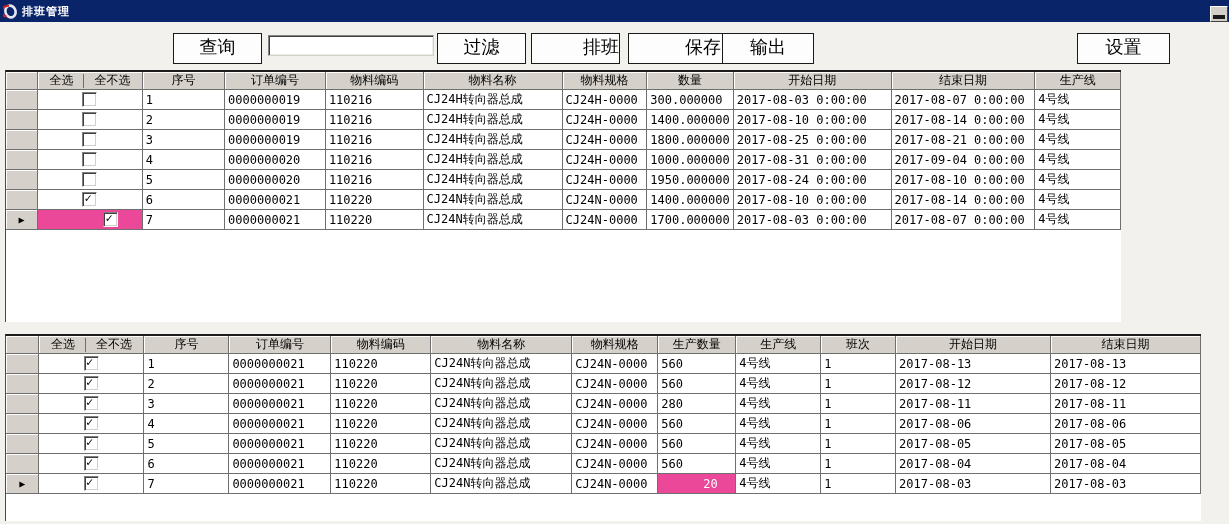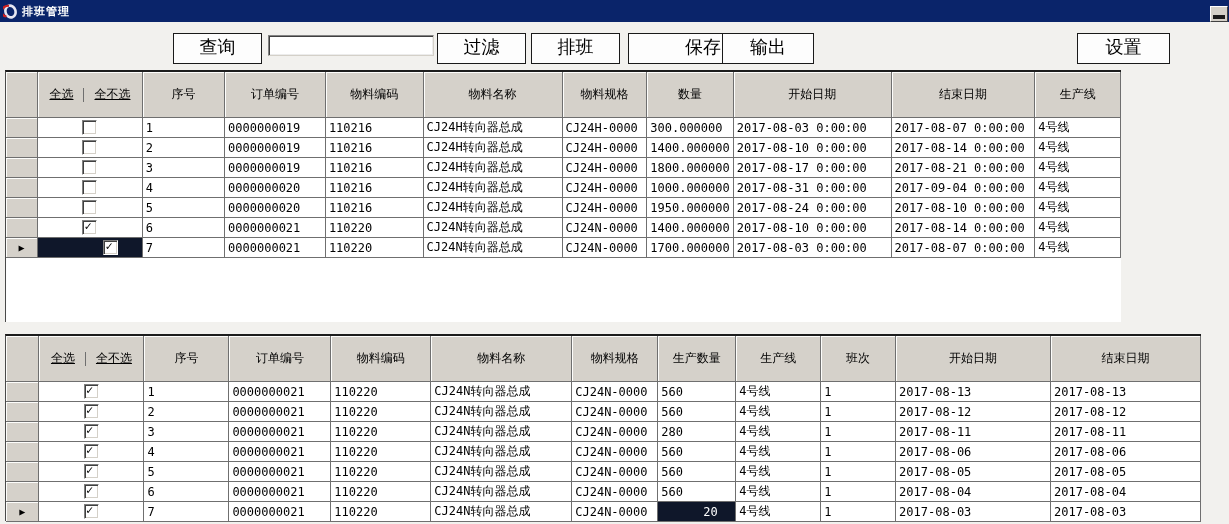--- a/index.html
+++ b/index.html
@@ -23,21 +23,21 @@
   }
   .restore-btn .bar{position:absolute;left:2px;right:2px;bottom:2px;height:4px;background:#1a1a1a;}
   
   .btn{
     position:absolute;height:29px;background:#fdfdfd;
     border:1px solid #1a1a1a;text-align:center;line-height:27px;
     font-size:18px;cursor:pointer;
   }
   #btn-query{left:173px;top:33px;width:87px;}
   #btn-filter{left:437px;top:33px;width:87px;}
-  #btn-schedule{left:531px;top:33px;width:87px;}
+  #btn-schedule{left:531px;top:33px;width:87px;text-align:right;}
   #btn-save{left:628px;top:33px;width:88px;padding-left:30px;}
   #btn-output{left:722px;top:33px;width:90px;}
   #btn-settings{left:1042px;top:33px;width:91px;margin-left:35px;}
   #filter-input{
     position:absolute;left:268px;top:35px;width:158px;height:19px;
     border:1px solid #848484;border-bottom-color:#d4d0c8;border-right-color:#d4d0c8;
     box-shadow:inset 1px 1px 0 #404040, inset -1px -1px 0 #ececec;
     font-size:12px;padding:0 3px;background:#fff;
   }
   
@@ -58,23 +58,23 @@
   }
   .grid td{
     background:#fff;border-right:1px solid #6f6f6f;border-bottom:1px solid #6f6f6f;
     font-family:"DejaVu Sans Mono","Liberation Sans",sans-serif;font-size:12px;
   }
   .grid td.ind,.grid th.ind{
     background:#d5d1ca;box-shadow:inset 1px 1px 0 #fdfdfb;
     text-align:center;padding:0;
   }
   .grid td.cbcell{text-align:center;}
-  .grid td.sel{background:#0f172a;color:#fff;padding-left:45px;}
+  .grid td.sel{background:#ec4899;color:#fff;padding-left:45px;}
   .sel-links{display:flex;align-items:center;justify-content:center;gap:4px;}
-  .sel-link{text-decoration:underline;cursor:pointer;padding:14px 6px;}
+  .sel-link{cursor:pointer;padding:0 6px;}
   .sel-divider{width:1px;height:14px;background:#6f6f6f;}
   .cb{
     display:inline-block;width:13px;height:13px;background:#fff;
     border:1px solid;border-color:#808080 #fff #fff #808080;
     box-shadow:inset 1px 1px 0 #404040, inset -1px -1px 0 #d4d0c8;
     position:relative;vertical-align:middle;cursor:pointer;
   }
   .cb.checked::after{
     content:"✓";position:absolute;left:1px;top:-2px;
     font-size:12px;font-weight:bold;color:#000;line-height:15px;
@@ -170,21 +170,21 @@
         </tr>
         <tr>
           <td class="ind"></td>
           <td class="cbcell"><span class="cb"></span></td>
           <td>3</td>
           <td>0000000019</td>
           <td>110216</td>
           <td>CJ24H转向器总成</td>
           <td>CJ24H-0000</td>
           <td>1800.000000</td>
-          <td>2017-08-17 0:00:00</td>
+          <td>2017-08-25 0:00:00</td>
           <td>2017-08-21 0:00:00</td>
           <td>4号线</td>
         </tr>
         <tr>
           <td class="ind"></td>
           <td class="cbcell"><span class="cb"></span></td>
           <td>4</td>
           <td>0000000020</td>
           <td>110216</td>
           <td>CJ24H转向器总成</td>

